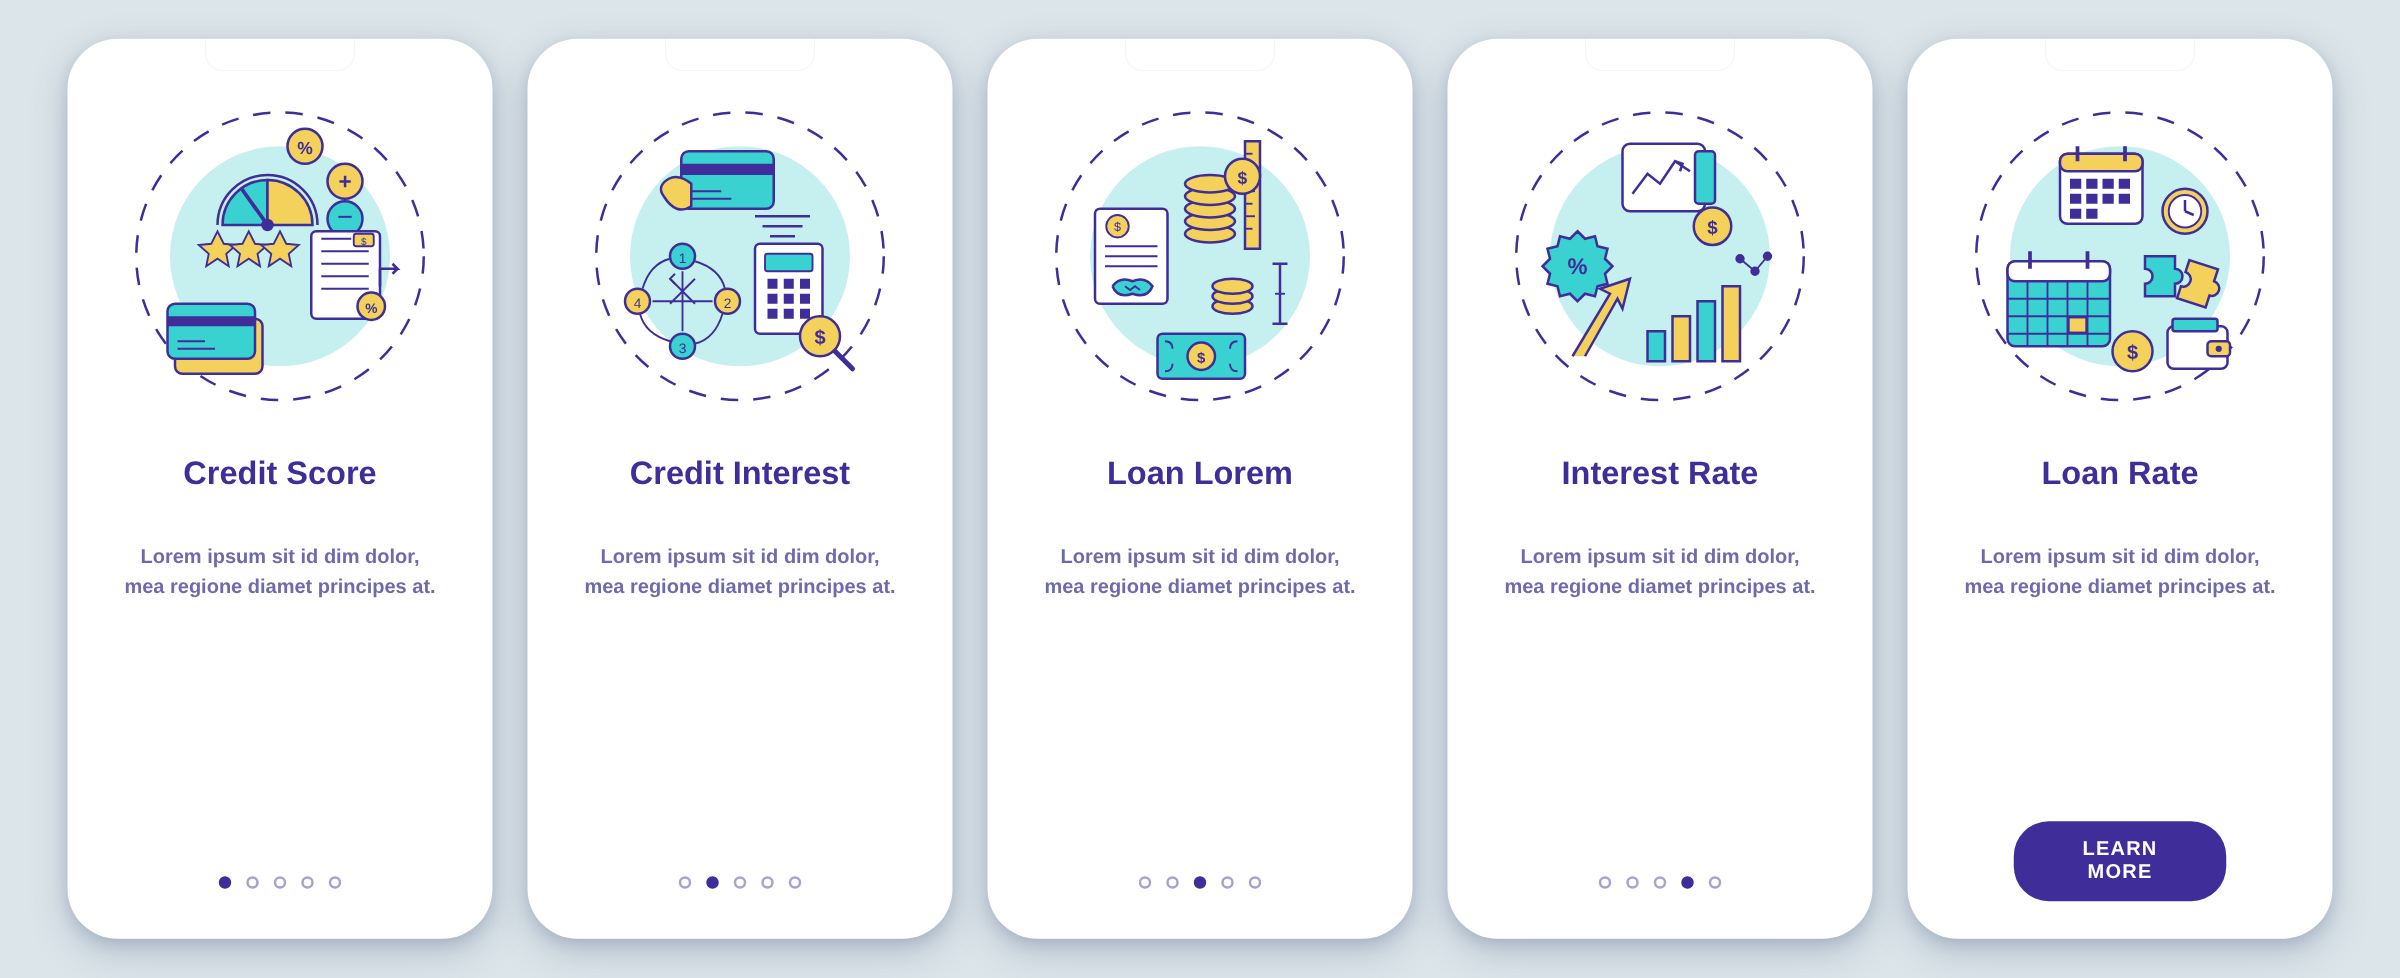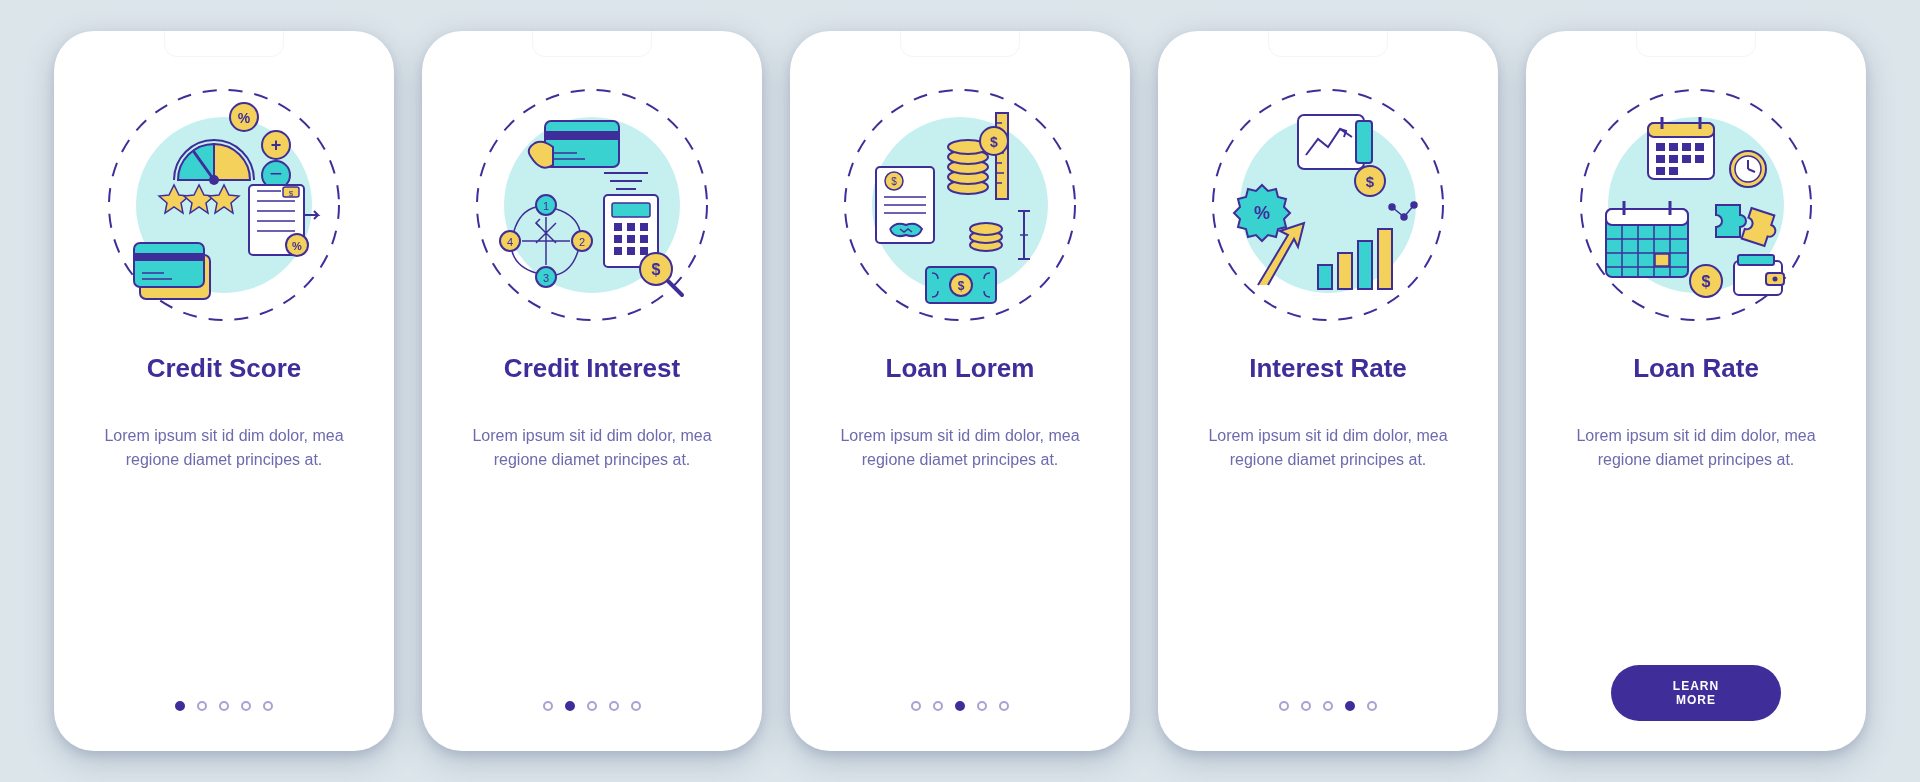--- a/index.html
+++ b/index.html
@@ -44,29 +44,30 @@
     display:flex;
     align-items:center;
     justify-content:center;
     margin-top: 4px;
   }
   .title {
     font-size: 26px;
     font-weight: 800;
     color: #3F2E9A;
     text-align: center;
-    margin-top: 18px;
+    margin-top: 28px;
   }
   .body-text {
     font-size: 16px;
     line-height: 1.5;
     color: #6E6AAE;
     text-align: center;
     margin-top: 40px;
     max-width: 250px;
+    font-weight: bold;
   }
   .dots {
     position: absolute;
     bottom: 40px;
     left: 50%;
     transform: translateX(-50%);
     display: flex;
     gap: 12px;
   }
   .dot {
@@ -80,21 +81,21 @@
     background: #3F2E9A;
     border-color: #3F2E9A;
   }
   .cta {
     position: absolute;
     bottom: 30px;
     left: 50%;
     transform: translateX(-50%);
     background: #3F2E9A;
     color: #FFFFFF;
-    font-size: 12px;
+    font-size: 16px;
     font-weight: 700;
     letter-spacing: 1px;
     border: none;
     border-radius: 28px;
     padding: 14px 50px;
     cursor: pointer;
   }
   svg { overflow: visible; }
 </style>
 </head>

